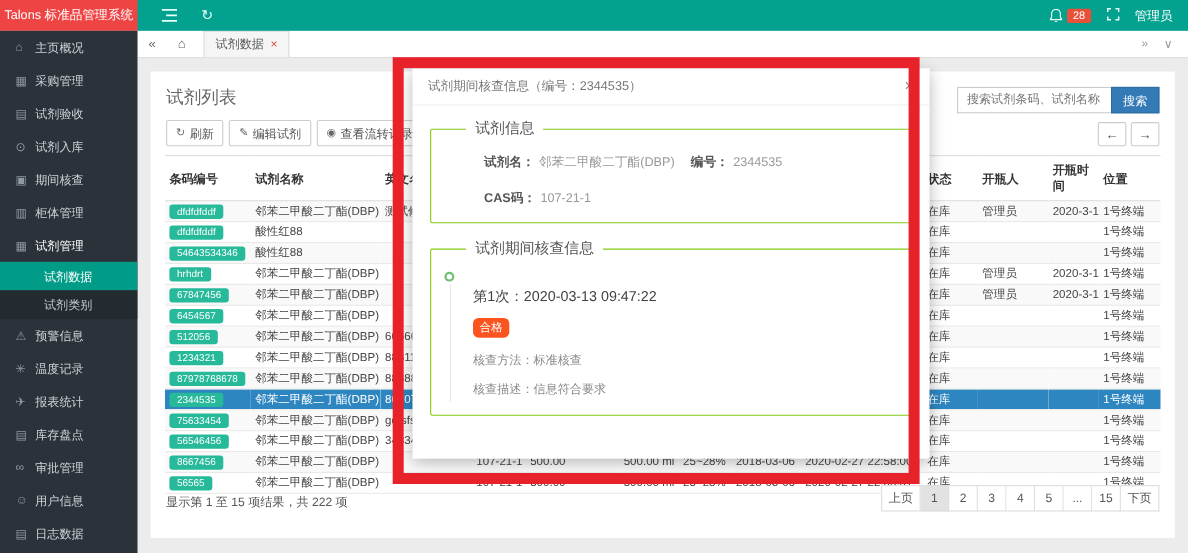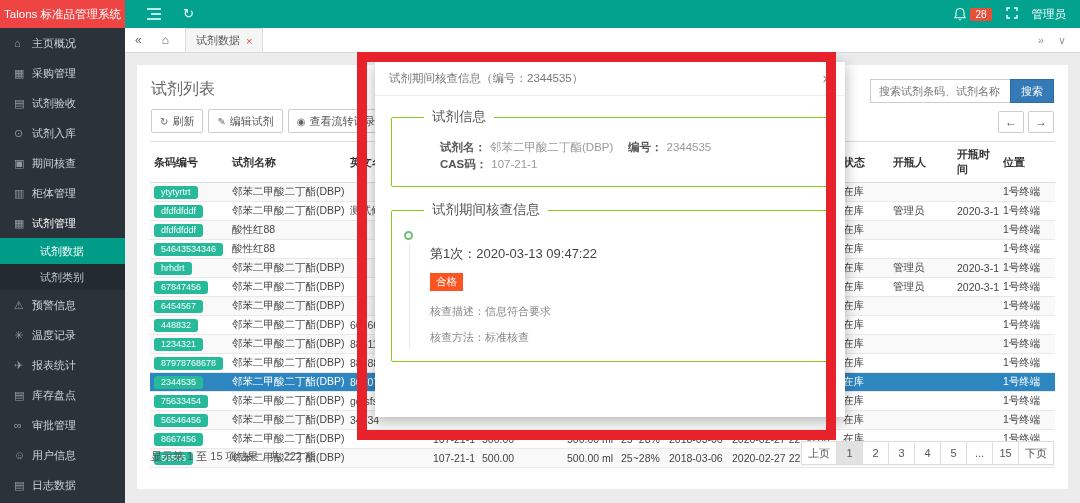--- a/index.html
+++ b/index.html
@@ -59,28 +59,28 @@
   .pg.active { background:#e2e2e2; }
 
   
   .modal { position:absolute; left:375px; top:62px; width:470px; height:355px; background:#fff; box-shadow:0 3px 14px rgba(0,0,0,.3); z-index:30; }
   .modal-head { height:34px; border-bottom:1px solid #eee; display:flex; align-items:center; padding:0 14px; }
   .modal-title { font-size:11.5px; color:#777; }
   .modal-x { margin-left:auto; color:#888; font-size:15px; cursor:pointer; }
   .modal-body { padding:12px 16px; }
   fieldset { border:1px solid #84cc16; border-radius:2px; padding:8px 12px 12px; margin-bottom:14px; }
   legend { font-size:13.5px; color:#555; padding:0 8px; margin-left:20px; }
-  .info-grid { display:grid; grid-template-columns: 1fr 1fr; row-gap:2px; padding:6px 0 2px 36px; font-size:11.5px; }
+  .info-grid { display:grid; grid-template-columns: 1fr 1fr; row-gap:18px; padding:6px 0 2px 36px; font-size:11.5px; }
   .lbl { color:#555; font-weight:bold; }
   .val { color:#999; margin-left:4px; }
   .tl { position:relative; padding:2px 0 4px 26px; }
   .tl-line { position:absolute; left:5px; top:16px; bottom:0; width:1px; background:#e8e8e8; }
   .tl-dot { position:absolute; left:0; top:4px; width:9px; height:9px; border:2px solid #6fbf73; border-radius:50%; background:#fff; }
   .tl-title { font-size:13px; color:#444;margin-top:16px; }
-  .ok-badge { display:inline-block; background:#fb5420; color:#fff; font-size:10.5px; padding:2px 6px; border-radius:0; margin:10px 0 2px; }
+  .ok-badge { display:inline-block; background:#fb5420; color:#fff; font-size:10.5px; padding:2px 6px; border-radius:5px; margin:10px 0 2px; }
   .tl-row { font-size:11px; color:#888; margin-top:11px; }
 
   
   .red-rect { position:absolute; left:357px; top:52px; width:479px; height:388px; border:10px solid #e8222a; z-index:40; pointer-events:none; }
 
   svg { display:block; }
 </style>
 </head>
 <body>
 
@@ -258,35 +258,20 @@
             <th></th>
             <th></th>
             <th>状态</th>
             <th>开瓶人</th>
             <th>开瓶时间</th>
             <th>位置</th>
           </tr>
         </thead>
       <tbody id="tbody">
           <tr class="">
-            <td><span class="bc-badge">ytytyrtrt</span></td>
-            <td>邻苯二甲酸二丁酯(DBP)</td>
-            <td></td>
-            <td></td>
-            <td></td>
-            <td></td>
-            <td></td>
-            <td></td>
-            <td></td>
-            <td>在库</td>
-            <td></td>
-            <td></td>
-            <td>1号终端</td>
-          </tr>
-          <tr class="">
             <td><span class="bc-badge">dfdfdfddf</span></td>
             <td>邻苯二甲酸二丁酯(DBP)</td>
             <td>测试修改</td>
             <td></td>
             <td></td>
             <td></td>
             <td></td>
             <td></td>
             <td></td>
             <td>在库</td>
@@ -363,21 +348,21 @@
             <td></td>
             <td></td>
             <td></td>
             <td></td>
             <td>在库</td>
             <td></td>
             <td></td>
             <td>1号终端</td>
           </tr>
           <tr class="">
-            <td><span class="bc-badge">448832</span></td>
+            <td><span class="bc-badge">512056</span></td>
             <td>邻苯二甲酸二丁酯(DBP)</td>
             <td>66666666</td>
             <td></td>
             <td></td>
             <td></td>
             <td></td>
             <td></td>
             <td></td>
             <td>在库</td>
             <td></td>
@@ -522,20 +507,20 @@
       </div>
     </fieldset>
 
     <fieldset style="min-height:130px">
       <legend>试剂期间核查信息</legend>
       <div class="tl">
         <span class="tl-line"></span>
         <span class="tl-dot"></span>
         <div class="tl-title">第1次：2020-03-13 09:47:22</div>
         <span class="ok-badge">合格</span>
+        <div class="tl-row"><span>核查方法：</span><span>标准核查</span></div>
         <div class="tl-row"><span>核查描述：</span><span>信息符合要求</span></div>
-        <div class="tl-row"><span>核查方法：</span><span>标准核查</span></div>
       </div>
     </fieldset>
   </div>
 </div>
 
 <div class="red-rect"></div>
 
 </body></html>

